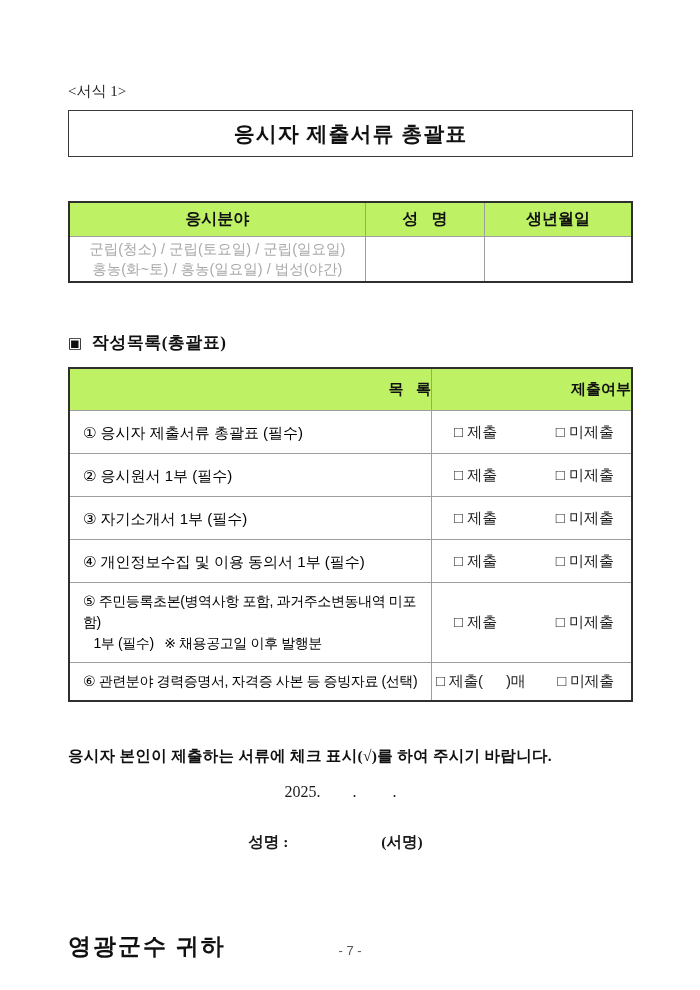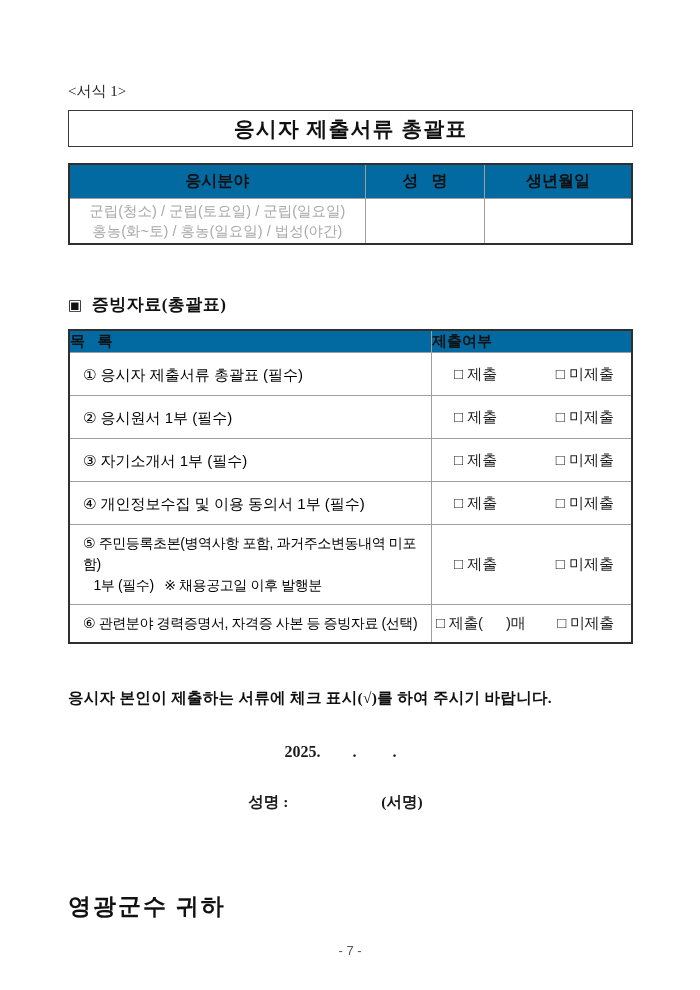--- a/index.html
+++ b/index.html
@@ -12,51 +12,51 @@
   }
   .content { width: 565px; margin-left: 68px; padding-top: 82px; }
 
   .form-tag {
     font-family: "Liberation Serif", "DejaVu Serif", serif;
     font-size: 15px; color: #222; margin-bottom: 9px;
   }
 
   .title-box {
     border: 1.5px solid #3a3a3a;
-    height: 37px;
+    height: 47px;
     display: flex; align-items: center; justify-content: center;
-    margin-bottom: 16px;
+    margin-bottom: 44px;
   }
   .title-box .title { font-size: 21px; font-weight: bold; letter-spacing: 1px; color: #111; }
 
   table { border-collapse: collapse; width: 100%; table-layout: fixed; }
   .t1, .t2 { border: 2px solid #2f2f2f; }
   .t1 th, .t1 td, .t2 th, .t2 td { border: 1px solid #9e9e9e; }
-  th { background: #0369a1; font-weight: bold; color: #111; }
+  th { background: #bef264; font-weight: bold; color: #111; }
   .pre { white-space: pre-wrap; }
 
   
   .t1 { margin-bottom: 48px; }
   .t1 th { height: 34px; font-size: 16px; text-align: center; }
   .t1 td { height: 44px; }
   .t1 .muted {
     color: #a9a9a9; font-size: 14.5px; text-align: center; line-height: 20px;
     padding: 2px 4px;
   }
 
   
   .section-heading {
     font-family: "Liberation Serif", "DejaVu Serif", serif;
     font-weight: bold; font-size: 17px; color: #111;
     margin-bottom: 13px; letter-spacing: 0.5px;
   }
   .section-heading .bullet { font-size: 15px; margin-right: 9px; }
 
   
-  .t2 th { height: 23px; font-size: 15px; text-align: left; }
+  .t2 th { height: 43px; font-size: 15px; text-align: right; }
   .t2 td.item {
     font-size: 15px; padding: 8px 6px 8px 13px; line-height: 21px; color: #000000;
   }
   .t2 td.item.small { font-size: 14px; line-height: 21px; letter-spacing: -0.4px; }
   .t2 tr.r1 td, .t2 tr.r2 td, .t2 tr.r3 td, .t2 tr.r4 td { height: 43px; }
   .t2 tr.r5 td { height: 55px; }
   .t2 tr.r6 td { height: 37px; }
   .t2 td.status { padding: 0; }
   .t2 .statusflex {
     display: flex; justify-content: space-between; align-items: center;
@@ -65,22 +65,22 @@
   .t2 tr.r6 .statusflex { padding-left: 4px; letter-spacing: -0.3px; }
 
   
   .instruction {
     font-family: "Liberation Serif", "DejaVu Serif", serif;
     font-weight: bold; font-size: 15.5px; color: #111;
     margin-top: 44px; letter-spacing: 0.3px;
   }
   .date-line {
     font-family: "Liberation Serif", "DejaVu Serif", serif;
-    font-weight: bold; font-size: 16px; text-align: center;
-    margin-top: 34px; padding-right: 20px;
+    font-weight: normal; font-size: 16px; text-align: center;
+    margin-top: 16px; padding-right: 20px;
   }
   .signature-line {
     font-family: "Liberation Serif", "DejaVu Serif", serif;
     font-weight: bold; font-size: 15.5px; text-align: center;
     margin-top: 31px; padding-right: 30px;
   }
   .recipient {
     font-family: "Liberation Serif", "DejaVu Serif", serif;
     font-weight: bold; font-size: 23px; color: #111;
     margin-top: 78px; letter-spacing: 2px;
@@ -119,21 +119,21 @@
         <div>군립(청소) / 군립(토요일) / 군립(일요일)</div>
         <div>홍농(화~토) / 홍농(일요일) / 법성(야간)</div>
       </td>
       <td></td>
       <td></td>
     </tr>
   </tbody>
     </table>
 
   <div class="section-heading">
-    <span class="bullet">▣</span><span>증빙자료(총괄표)</span>
+    <span class="bullet">▣</span><span>작성목록(총괄표)</span>
   </div>
 
   <table class="t2">
     <colgroup>
         <col style="width:64.4%">
         <col style="width:35.6%">
       </colgroup>
     <tbody>
         <tr>
       <th class="pre">목   록</th>

